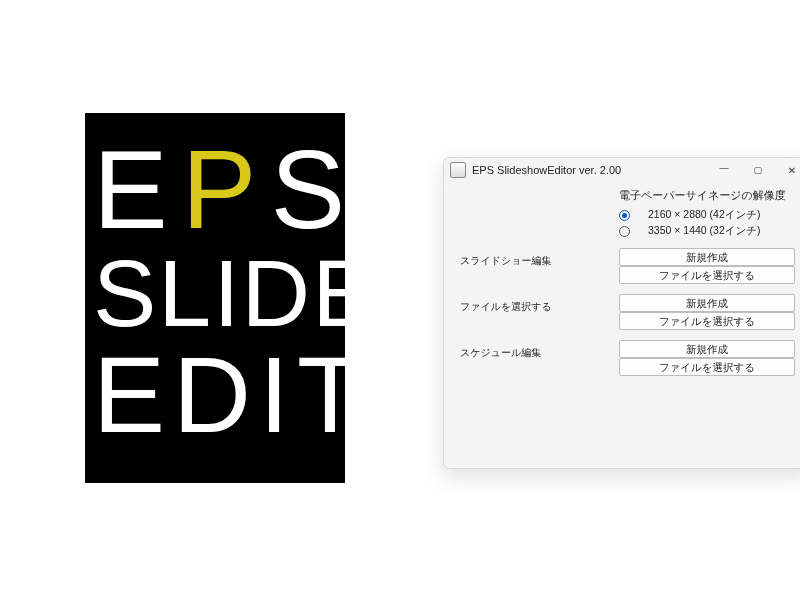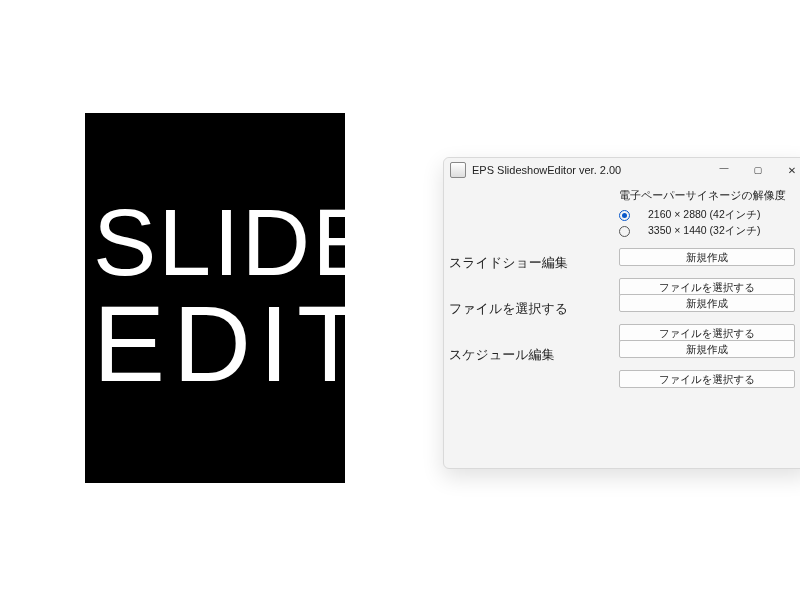--- a/index.html
+++ b/index.html
@@ -146,46 +146,49 @@
   .radio.selected::after {
     content: "";
     width: 5px;
     height: 5px;
     background: #0a58ca;
     border-radius: 50%;
   }
 
   .section-label {
     position: absolute;
-    left: 5px;
-    font-size: 13px;
+    left: 16px;
+    font-size: 10px;
     color: #222;
   }
   .btn-col {
     position: absolute;
     left: 175px;
     width: 176px;
     display: flex;
     flex-direction: column;
-    gap: 12px;
+    gap: 0;
   }
   .wbtn {
     height: 16px;
     line-height: 16px;
     border: 1px solid #bdbdbd;
     background: #fdfdfd;
     font-size: 10.5px;
     text-align: center;
     border-radius: 2px;
   }
 </style>
 </head>
 <body>
 
 <div class="logo">
+  <div class="logo-row eps">
+    <span>E</span><span class="accent">P</span><span>S</span>
+  </div>
   <div class="logo-row slide">SLIDE</div>
   <div class="logo-row edit">EDIT</div>
 </div>
 
 <div class="window">
 
   <div class="titlebar">
     <span class="app-icon"></span>
     <span class="title-text">EPS SlideshowEditor  ver. 2.00</span>
     <span class="winbtn min"></span>

